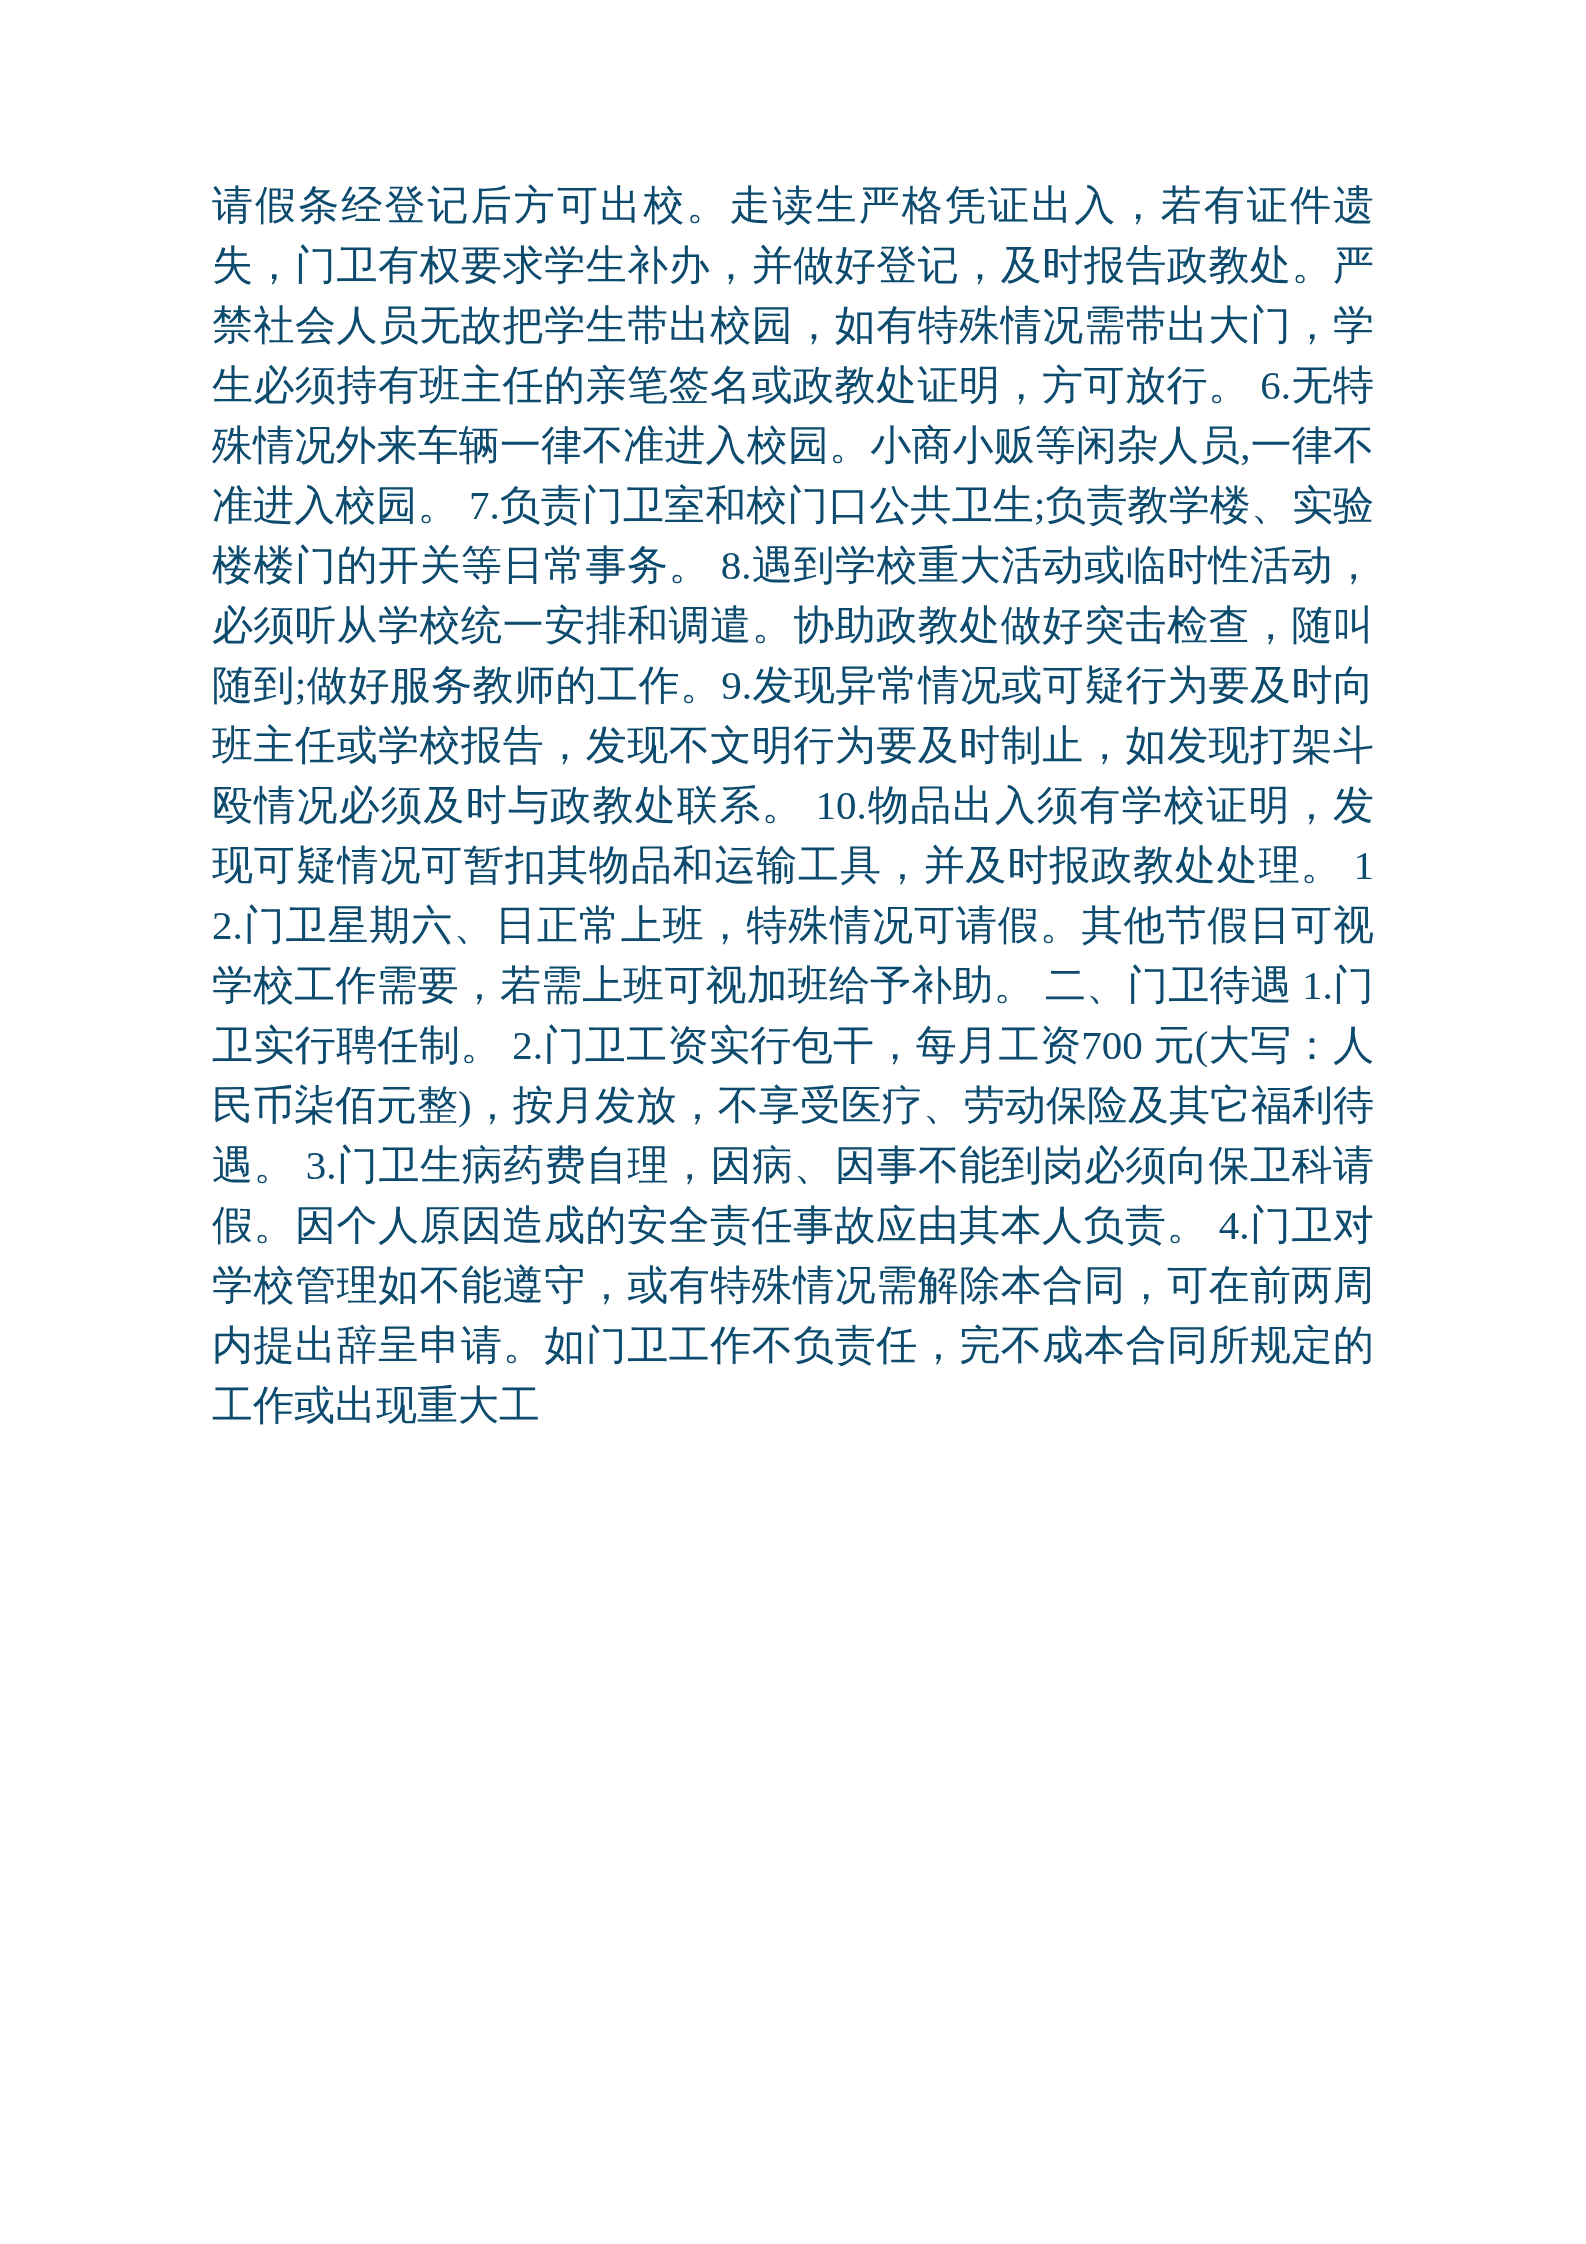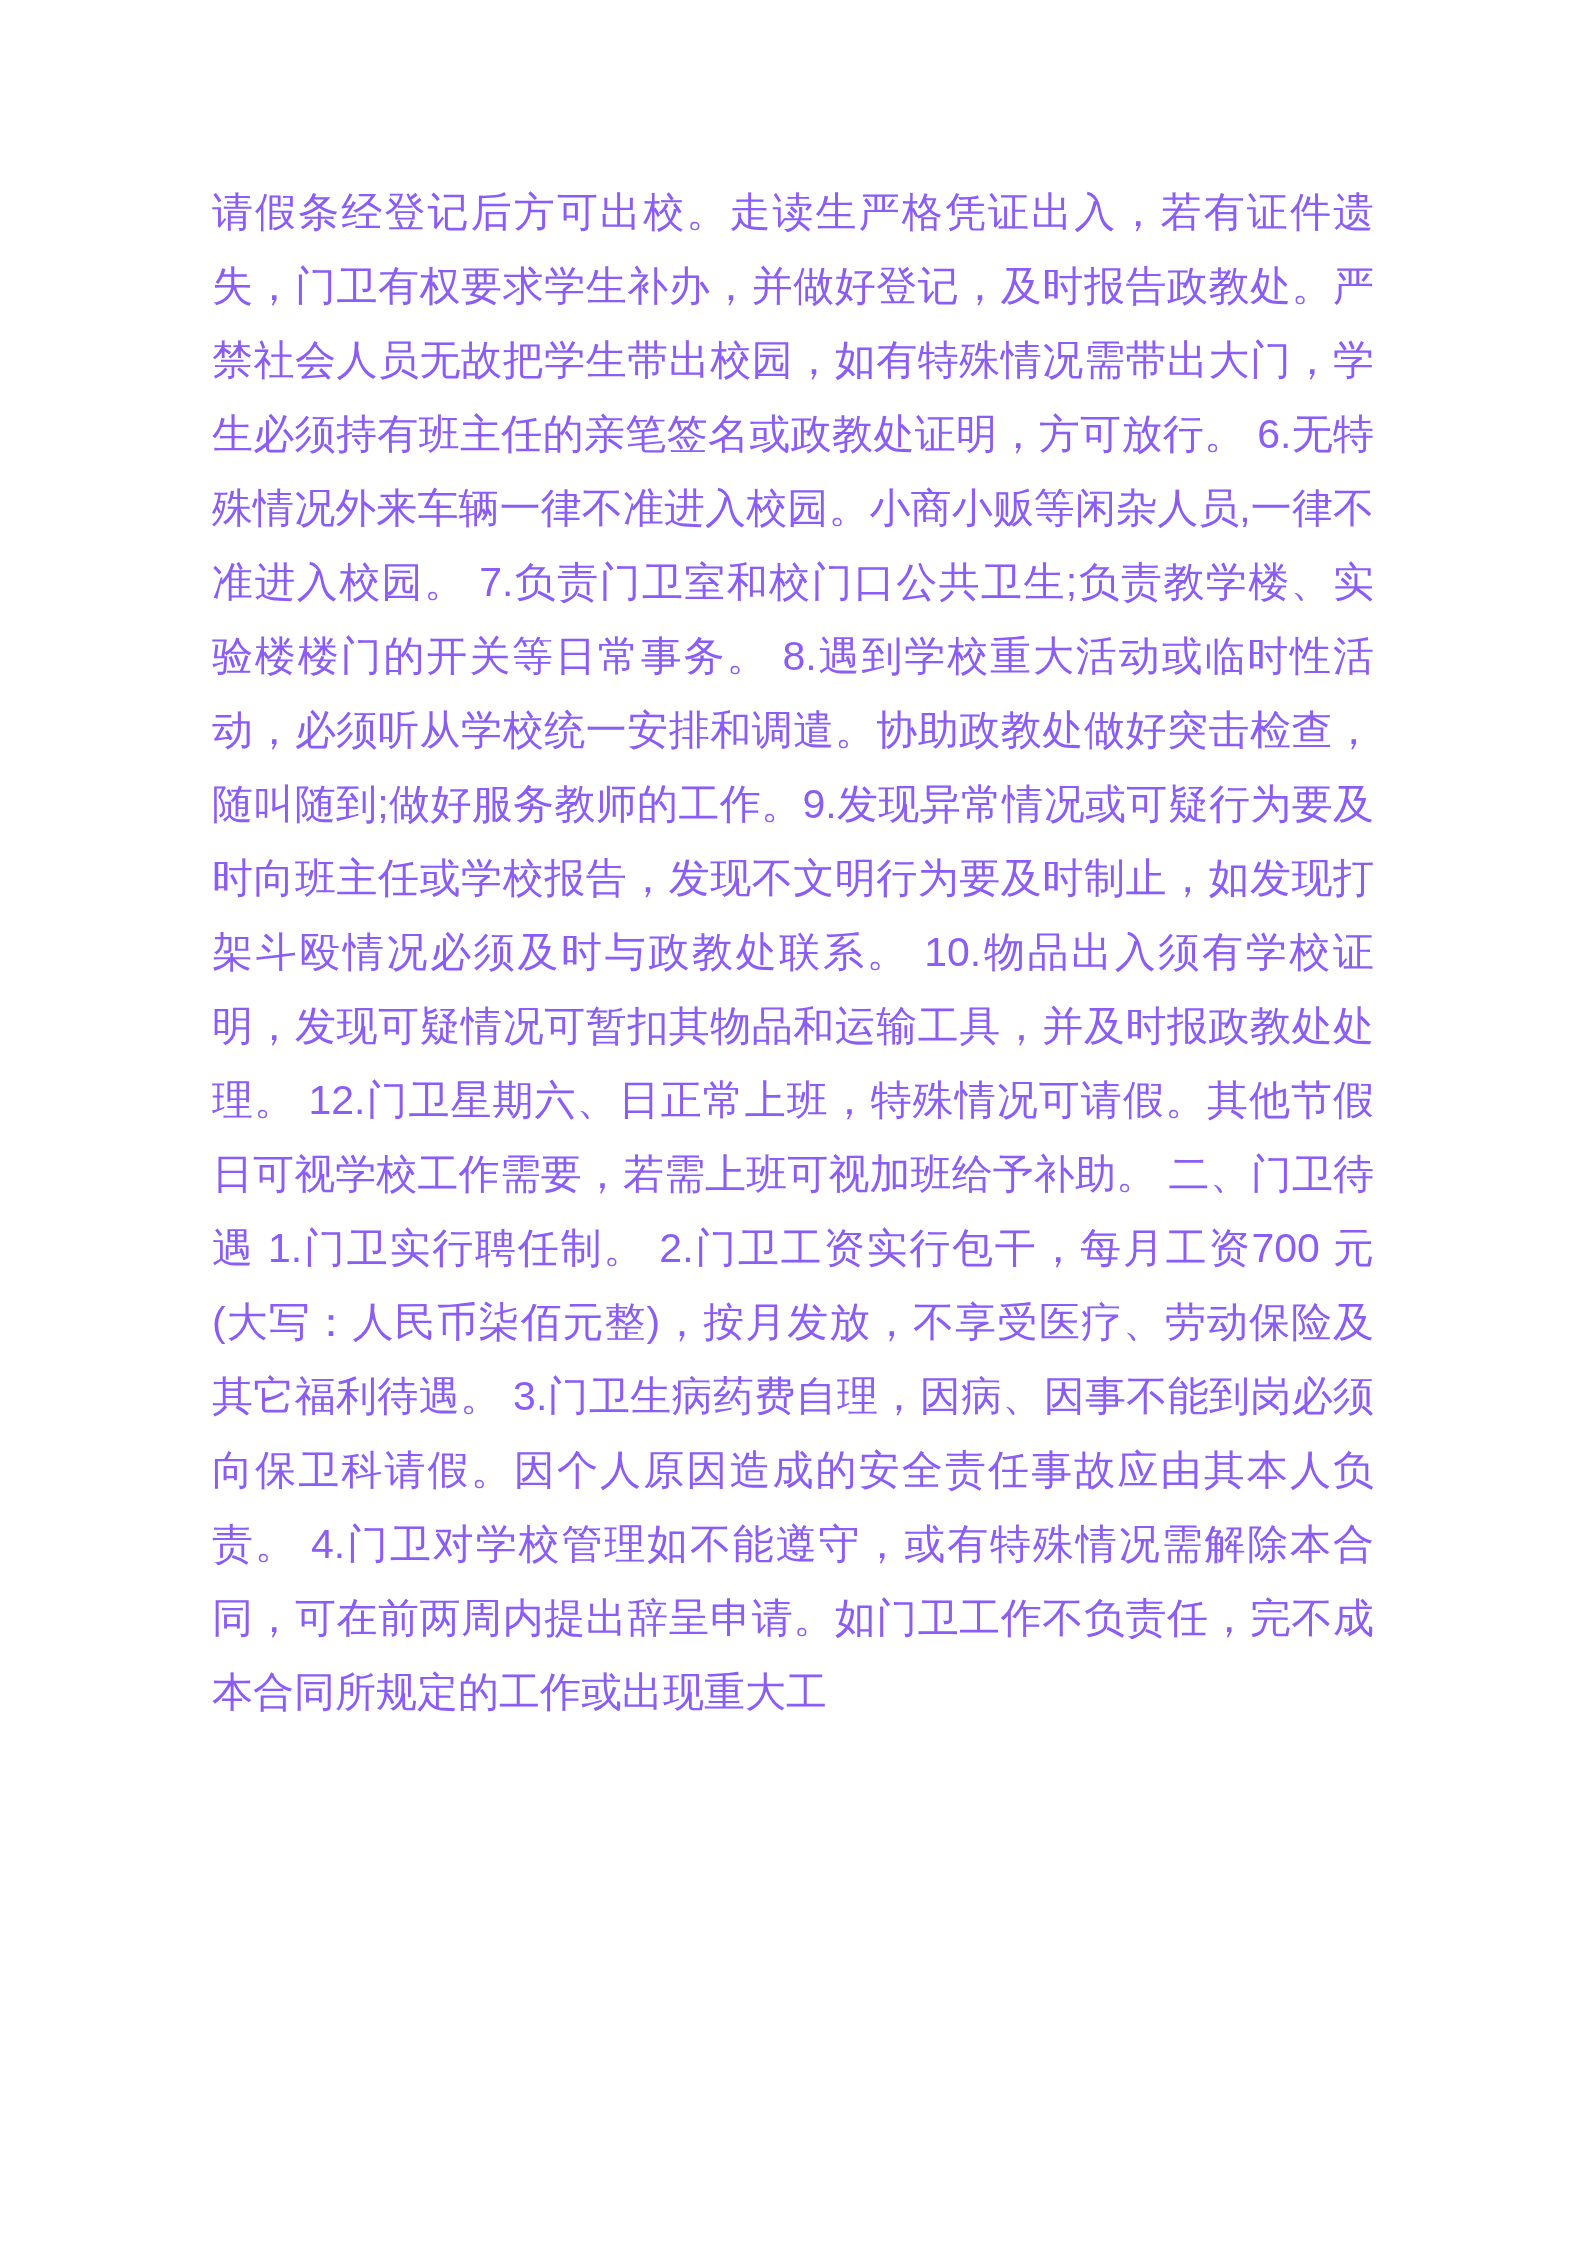--- a/index.html
+++ b/index.html
@@ -15,24 +15,24 @@
     box-sizing: border-box;
     overflow: hidden;
   }
   .doc-body {
     position: absolute;
     left: 212px;
     top: 175px;
     width: 1162px;
   }
   .doc-paragraph {
-    font-family: Liberation Sans, sans-serif;
+    font-family: Liberation Serif, serif;
     font-size: 41px;
-    line-height: 74px;
-    color: #8b5cf6;
+    line-height: 60px;
+    color: #0c4a6e;
     text-align: justify;
     text-justify: inter-ideograph;
     letter-spacing: 0px;
     font-weight: 500;
     margin: 0;
     word-break: break-all;
     white-space: pre-wrap;
   }
 </style>
 </head>

